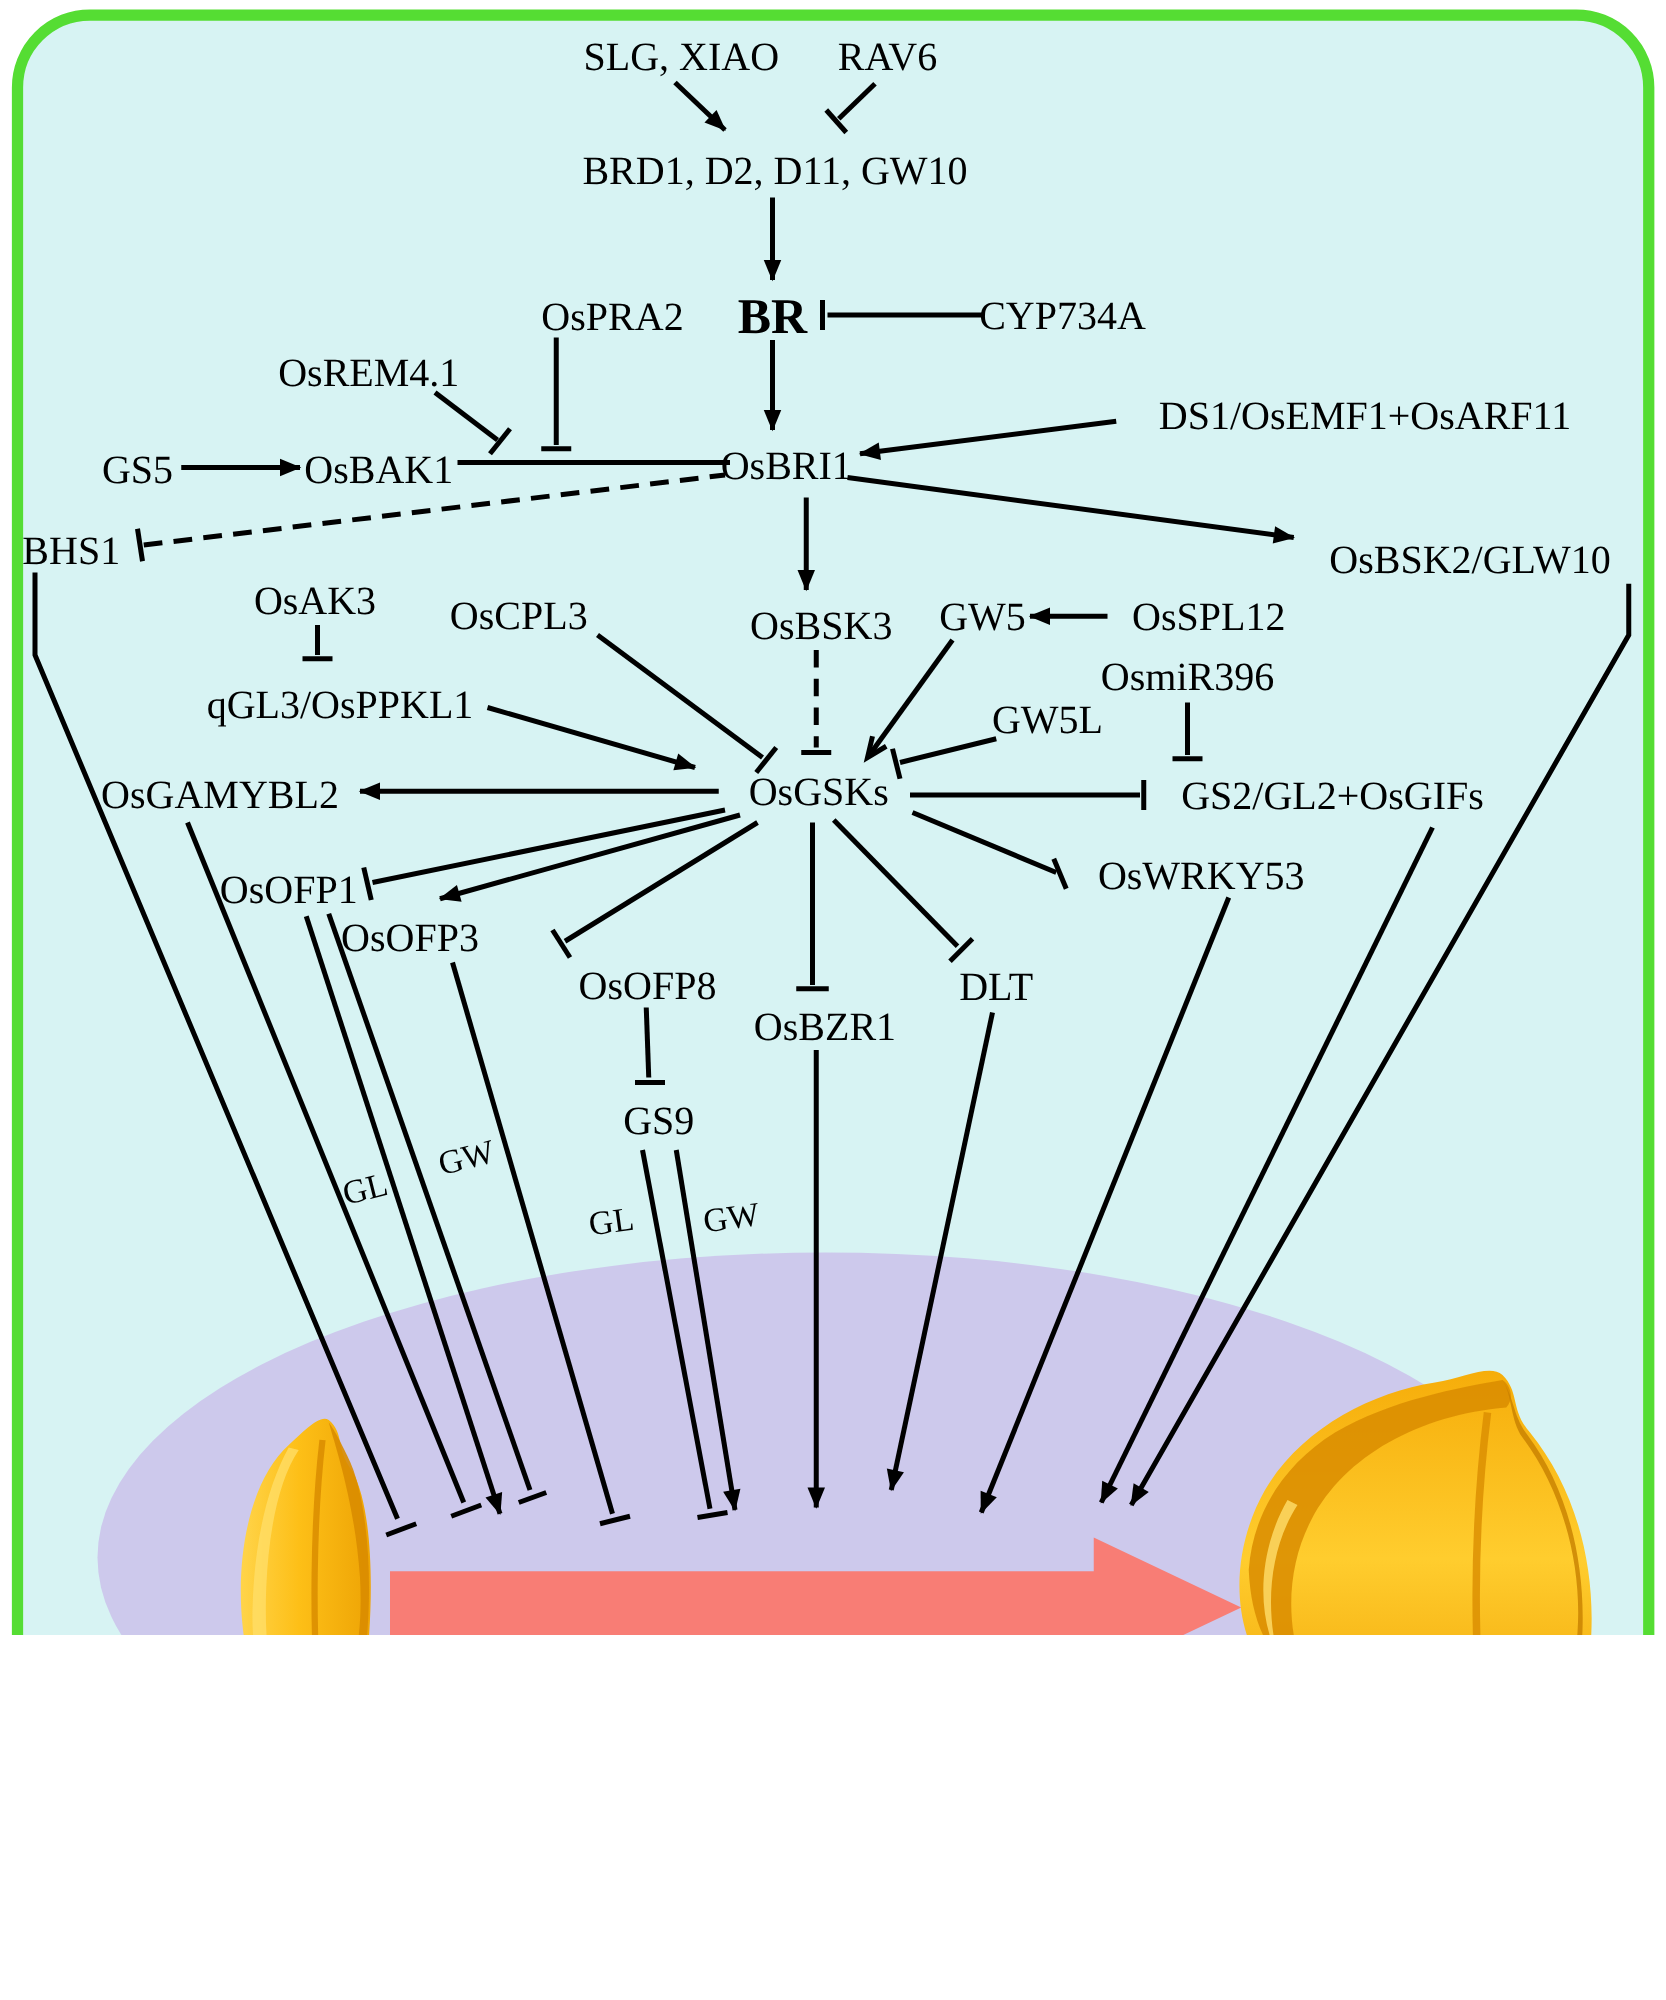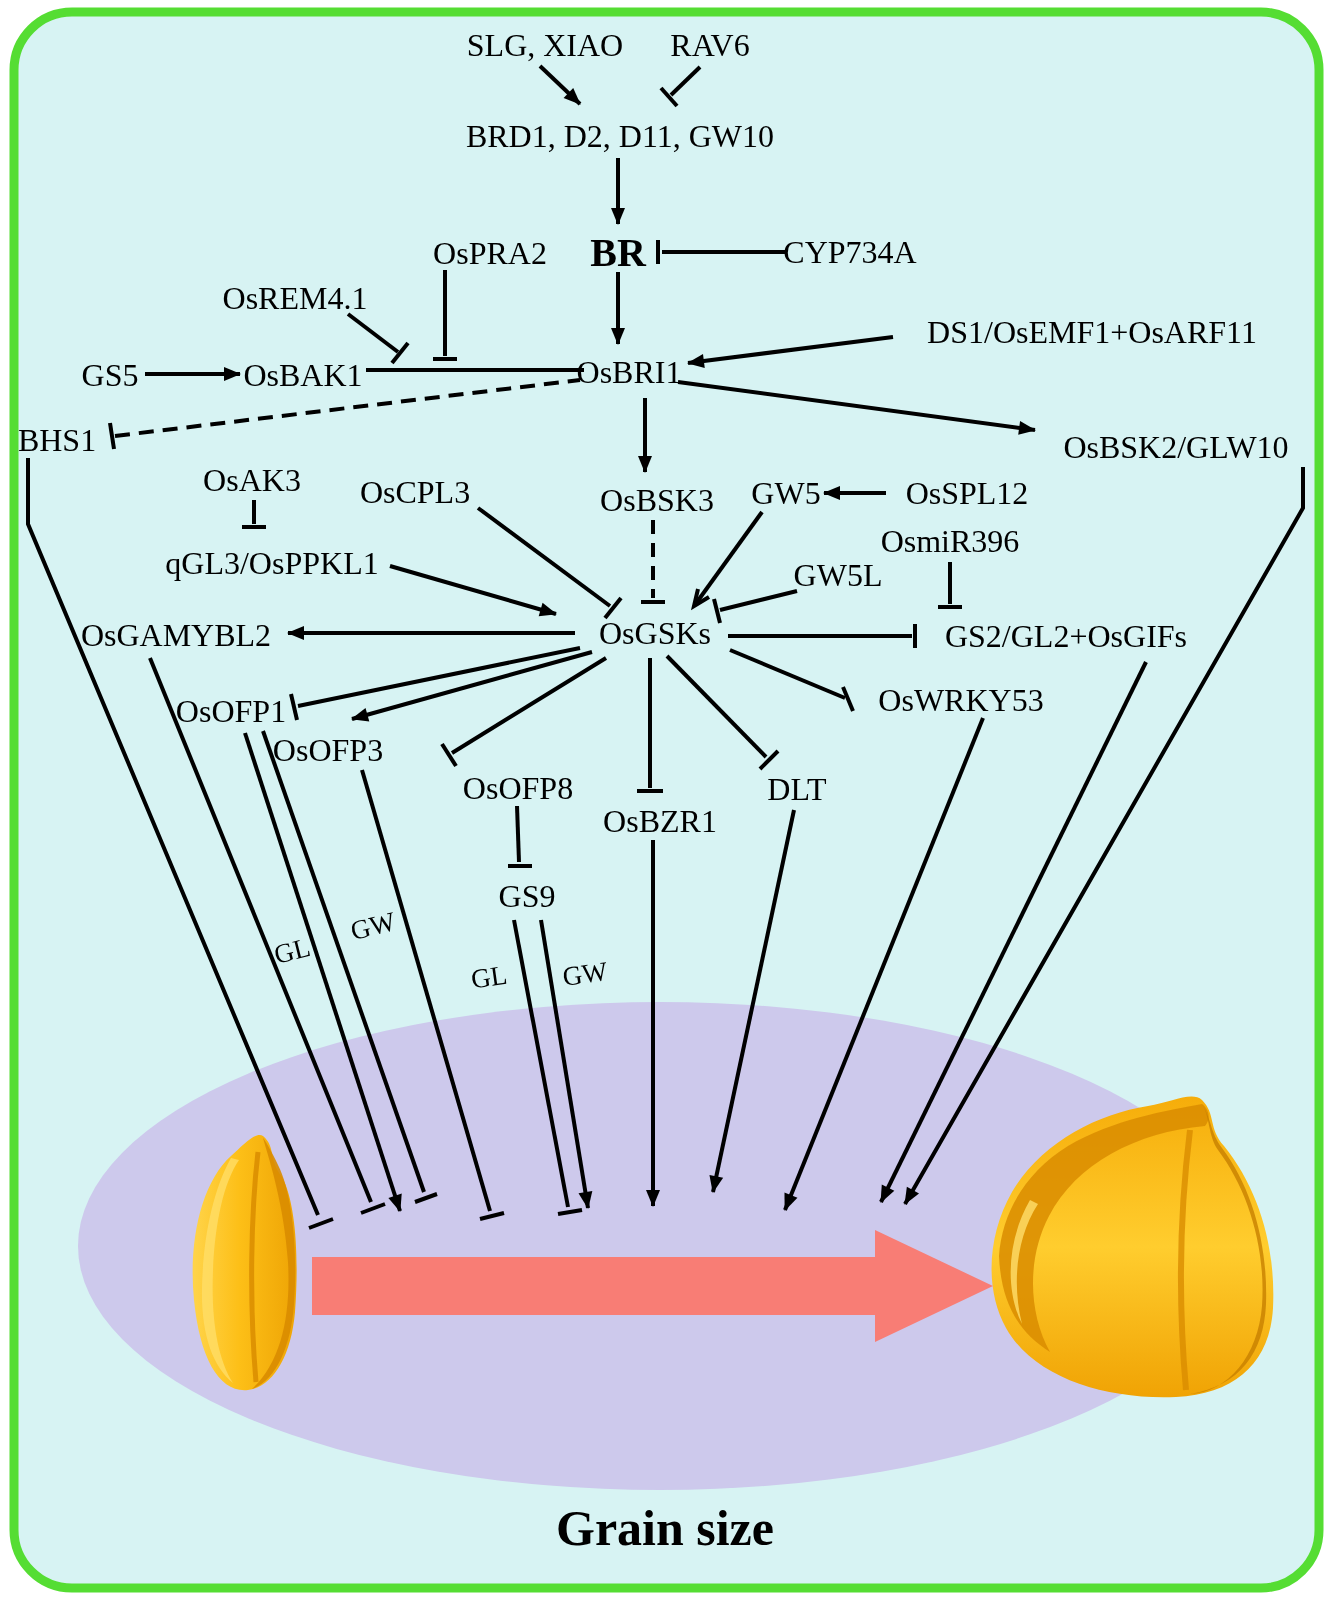--- a/index.html
+++ b/index.html
@@ -1,16 +1,16 @@
 <!DOCTYPE html>
 <html><head>
 <meta charset="utf-8">
 <style>
   html, body { margin: 0; padding: 0; background: #ffffff; }
-  .stage { position: relative; width: 1333px; height: 1600px; font-family: "Liberation Serif", "DejaVu Serif", serif; }
+  .stage { position: relative; width: 1333px; height: 1308px; font-family: "Liberation Serif", "DejaVu Serif", serif; }
   svg { display: block; }
   text { fill: #000; }
   .node { font-size: 32px; }
   .node-bold { font-size: 40px; font-weight: bold; }
   .small-lab { font-size: 27px; }
   .title-text { font-size: 50px; font-weight: bold; }
 </style>
 </head>
 <body>
 

